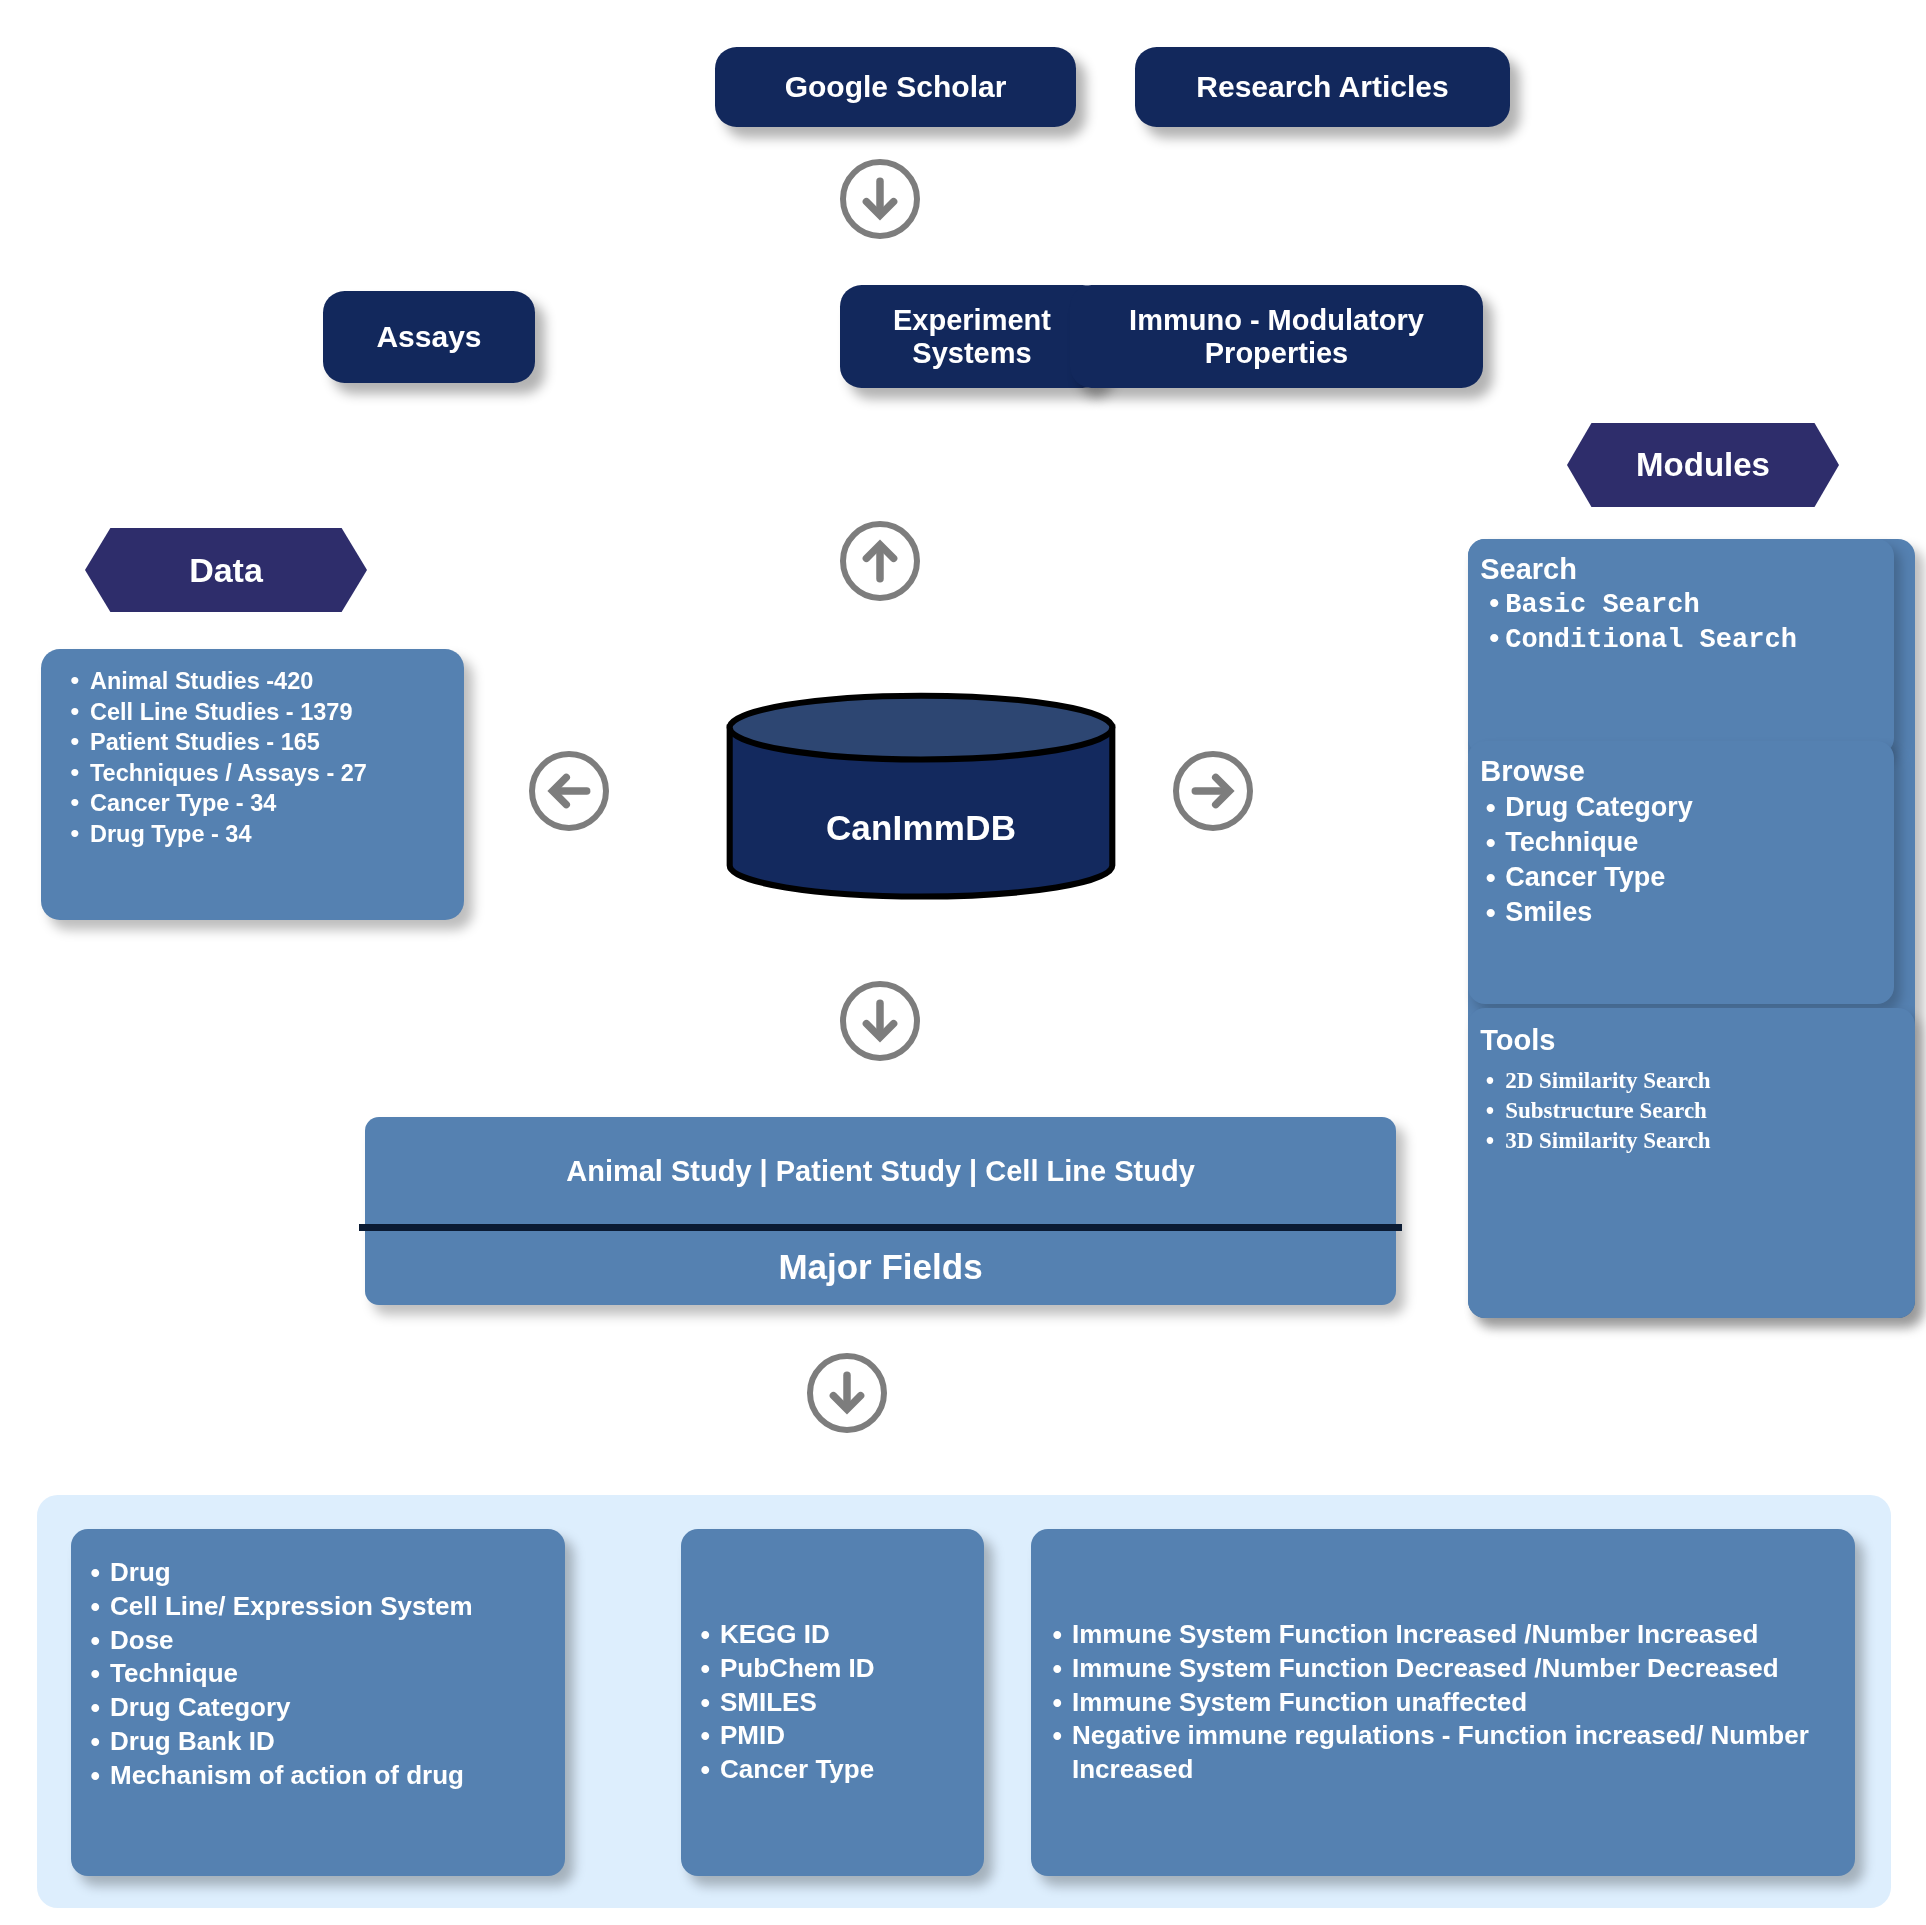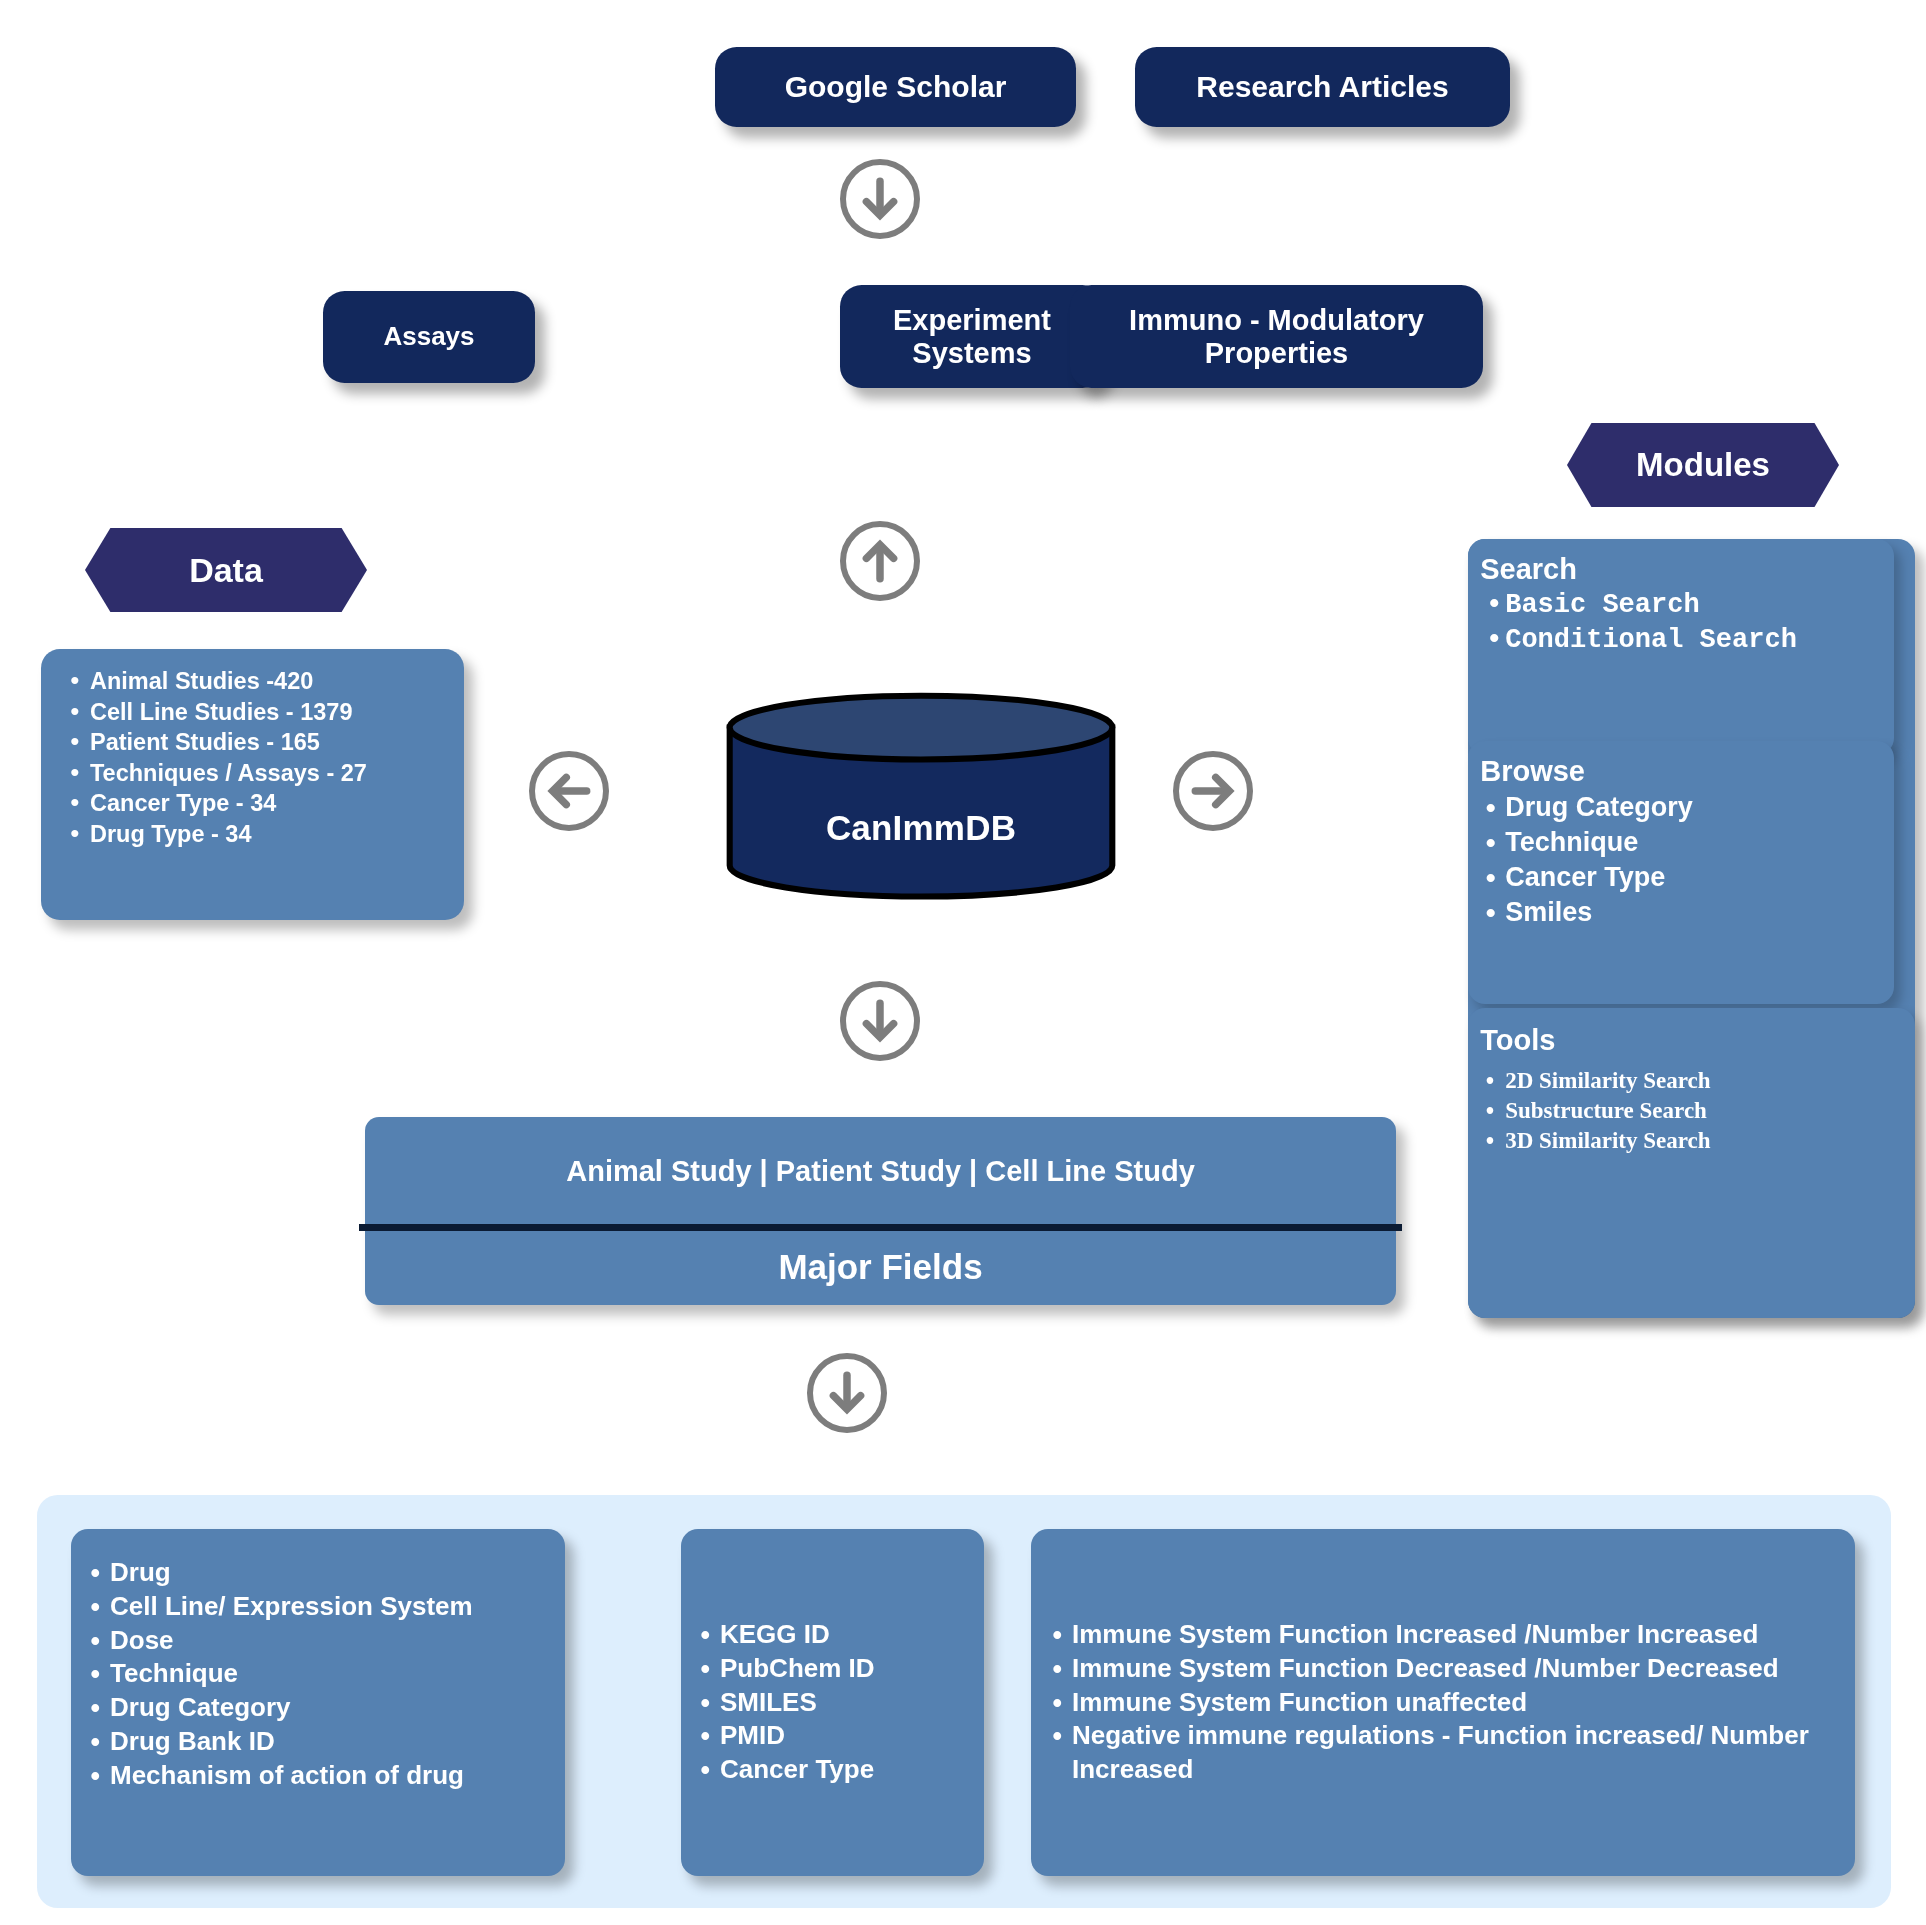--- a/index.html
+++ b/index.html
@@ -137,21 +137,21 @@
 
   <div class="carrow" style="left:840px; top:159px; width:80px; height:80px;">
     <svg width="68" height="68" viewBox="0 0 100 100" aria-hidden="true">
       <g stroke="#7d7d7d" stroke-width="11" stroke-linecap="round" fill="none">
         <line x1="50" y1="24" x2="50" y2="72"></line>
         <polyline points="30,54 50,74 70,54"></polyline>
       </g>
     </svg>
   </div>
 
-  <div class="pill" style="left:323px; top:291px; width:212px; height:92px; font-size:26px;">
+  <div class="pill" style="left:323px; top:291px; width:212px; height:92px; font-size:30px;">
     <span>Assays</span>
   </div>
   <div class="pill" style="left:840px; top:285px; width:264px; height:103px; font-size:29px;">
     <span>Experiment Systems</span>
   </div>
   <div class="pill" style="left:1070px; top:285px; width:413px; height:103px; font-size:29px;">
     <span>Immuno - Modulatory Properties</span>
   </div>
 
   <div class="carrow" style="left:840px; top:521px; width:80px; height:80px;">

